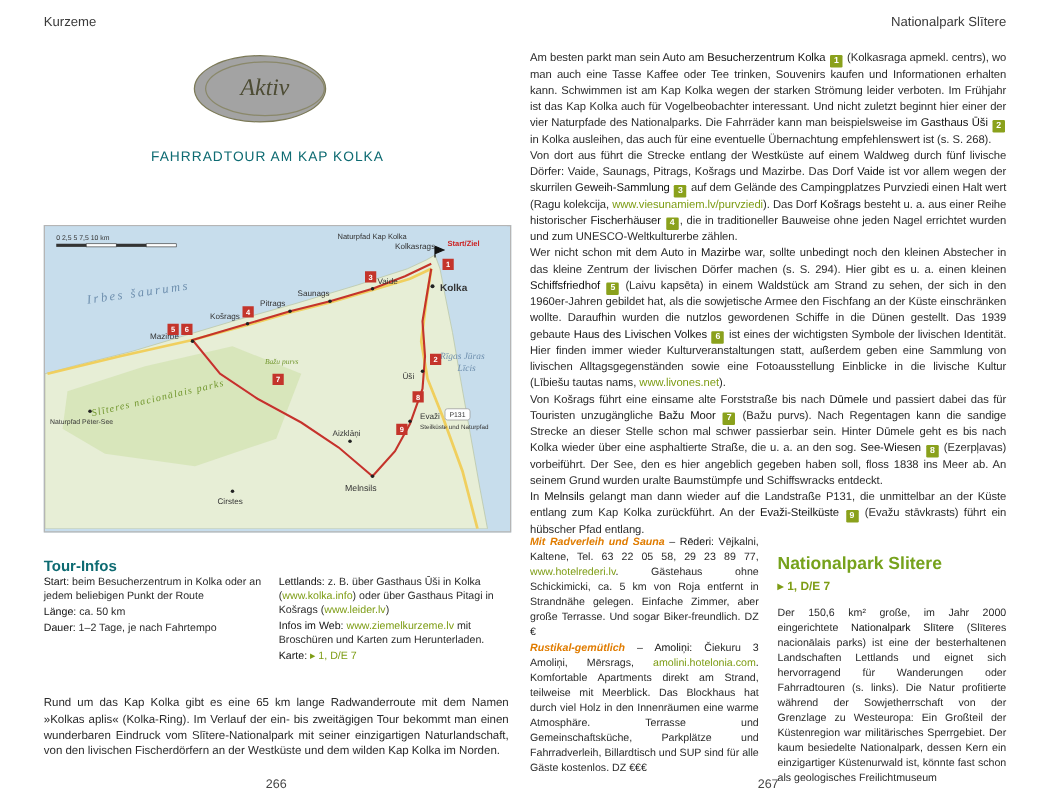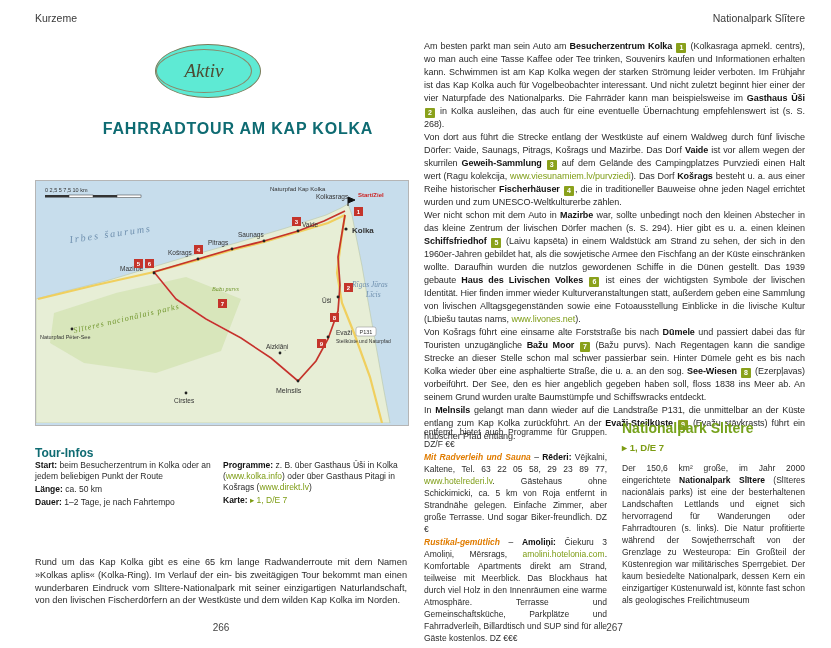--- a/index.html
+++ b/index.html
@@ -6,53 +6,53 @@
   body{
     width:831px;height:648px;position:relative;background:#ffffff;
     font-family:"Liberation Sans", sans-serif;color:#2b2b2b;overflow:hidden;
   }
   .abs{position:absolute;}
   
   .runhead{font-size:10.5px;color:#3a3a3a;text-align:center;}
   
   .badge{
     left:155px;top:44px;width:104px;height:52px;border:1.5px solid #7c7a58;
-    border-radius:50%;background:#5eead4;display:flex;align-items:center;justify-content:flex-start;
+    border-radius:50%;background:#a3a3a3;display:flex;align-items:center;justify-content:flex-end;
   }
   .badge-inner{
     width:94px;height:42px;border:1px solid #8a886a;border-radius:50%;
     display:flex;align-items:center;justify-content:center;
     font-family:"Liberation Serif", serif;font-style:italic;font-size:19px;color:#4d4c34;
   }
   .page-title{
-    left:52px;top:120px;width:372px;text-align:center;
-    font-size:16px;font-weight:bold;letter-spacing:0.8px;color:#0e6b72;
+    left:28px;top:120px;width:372px;text-align:center;
+    font-size:11px;font-weight:normal;letter-spacing:0.8px;color:#0e6b72;
   }
   .map-wrap{left:35px;top:180px;width:372px;height:244px;border:1px solid #b5b5b5;background:#c7ddec;}
   .tourinfos{left:35px;top:446px;width:372px;}
   .ti-h{font-size:12px;font-weight:bold;color:#0e6b72;margin-bottom:0;}
   .ti-cols{display:flex;}
   .ti-col{width:176px;margin-right:12px;}
   .ti-col2{width:184px;margin-right:0;}
   .ti{margin:0 0 2px 0;font-size:8.5px;line-height:11px;text-align:left;}
   .intro{left:35px;top:556px;width:372px;font-size:9.2px;line-height:12.8px;text-align:justify;}
   .pagenum{top:622px;font-size:10px;color:#444;text-align:center;}
   
   .main-text{left:424px;top:40px;width:381px;font-size:9px;line-height:13px;text-align:justify;letter-spacing:-0.05px;}
   .main-text p{margin:0;}
   .col-l{left:424px;top:426px;width:183px;font-size:8.5px;line-height:12px;text-align:justify;}
   .col-l p{margin:0;}
   .col-l p.entry{margin-top:1px;}
-  .col-r{left:622px;top:420px;width:183px;font-size:8.5px;line-height:12px;text-align:justify;}
+  .col-r{left:622px;top:442px;width:183px;font-size:8.5px;line-height:12px;text-align:justify;}
   .sb-h{font-size:14px;font-weight:bold;color:#76a21c;line-height:16px;text-align:left;}
   .sb-ref{margin:6px 0 8px 0;font-size:9.5px;font-weight:bold;color:#7d9c14;text-align:left;}
   .sb-ref .arr{margin-right:3px;}
   .col-r p.body{margin:0;}
   
-  .b{font-weight:bold;color:#111;}
+  .b{font-weight:normal;color:#111;}
   .lnk{color:#7d9c14;}
   .org{color:#e07c00;font-weight:bold;font-style:italic;}
   .mk{
     display:inline-block;width:10px;height:10px;background:#8aa11c;color:#fff;
     font-size:7px;line-height:10px;font-weight:bold;text-align:center;border-radius:1px;
     margin:0 1px;transform:translateY(1px);
   }
   
   .mlab{font-family:"Liberation Sans", sans-serif;fill:#333;}
   .msea{font-family:"Liberation Serif", serif;font-style:italic;fill:#6e8fae;}
@@ -177,42 +177,42 @@
 
 <div class="abs tourinfos">
   <div class="ti-h">Tour-Infos</div>
   <div class="ti-cols">
     <div class="ti-col">
       <p class="ti"><span class="b">Start:</span><span> beim Besucherzentrum in Kolka oder an jedem beliebigen Punkt der Route</span></p>
       <p class="ti"><span class="b">Länge:</span><span> ca. 50 km</span></p>
       <p class="ti"><span class="b">Dauer:</span><span> 1–2 Tage, je nach Fahrtempo</span></p>
     </div>
     <div class="ti-col ti-col2">
-      <p class="ti"><span class="b">Programme:</span><span> z. B. über Gasthaus Ūši in Kolka (</span><span class="lnk">www.kolka.info</span><span>) oder über Gasthaus Pitagi in Košrags (</span><span class="lnk">www.direkt.lv</span><span>)</span></p>
+      <p class="ti"><span class="b">Lettlands:</span><span> z. B. über Gasthaus Ūši in Kolka (</span><span class="lnk">www.kolka.info</span><span>) oder über Gasthaus Pitagi in Košrags (</span><span class="lnk">www.leider.lv</span><span>)</span></p>
+      <p class="ti"><span class="b">Infos im Web:</span><span> </span><span class="lnk">www.ziemelkurzeme.lv</span><span> mit Broschüren und Karten zum Herunterladen.</span></p>
       <p class="ti"><span class="b">Karte:</span><span> </span><span class="lnk">▸ 1, D/E 7</span></p>
     </div>
   </div>
 </div>
 
 <div class="abs intro"><span>Rund um das Kap Kolka gibt es eine 65 km lange Radwanderroute mit dem Namen »Kolkas aplis« (Kolka-Ring). Im Verlauf der ein- bis zweitägigen Tour bekommt man einen wunderbaren Eindruck vom Slītere-Nationalpark mit seiner einzigartigen Naturlandschaft, von den livischen Fischerdörfern an der Westküste und dem wilden Kap Kolka im Norden.</span></div>
 
 <div class="abs pagenum" style="left:35px;width:372px;">266</div>
 
 <div class="abs runhead" style="left:424px;top:12px;width:381px;text-align:right;">Nationalpark Slītere</div>
 
 <div class="abs main-text">
   <p><span>Am besten parkt man sein Auto am </span><span class="b">Besucherzentrum Kolka </span><span class="mk">1</span><span> (Kolkasraga apmekl. centrs), wo man auch eine Tasse Kaffee oder Tee trinken, Souvenirs kaufen und Informationen erhalten kann. Schwimmen ist am Kap Kolka wegen der starken Strömung leider verboten. Im Frühjahr ist das Kap Kolka auch für Vogelbeobachter interessant. Und nicht zuletzt beginnt hier einer der vier Naturpfade des Nationalparks. Die Fahrräder kann man beispielsweise im </span><span class="b">Gasthaus Ūši </span><span class="mk">2</span><span> in Kolka ausleihen, das auch für eine eventuelle Übernachtung empfehlenswert ist (s. S. 268).</span></p>
   <p><span>Von dort aus führt die Strecke entlang der Westküste auf einem Waldweg durch fünf livische Dörfer: Vaide, Saunags, Pitrags, Košrags und Mazirbe. Das Dorf </span><span class="b">Vaide</span><span> ist vor allem wegen der skurrilen </span><span class="b">Geweih-Sammlung </span><span class="mk">3</span><span> auf dem Gelände des Campingplatzes Purvziedi einen Halt wert (Ragu kolekcija, </span><span class="lnk">www.viesunamiem.lv/purvziedi</span><span>). Das Dorf </span><span class="b">Košrags</span><span> besteht u. a. aus einer Reihe historischer </span><span class="b">Fischerhäuser </span><span class="mk">4</span><span>, die in traditioneller Bauweise ohne jeden Nagel errichtet wurden und zum UNESCO-Weltkulturerbe zählen.</span></p>
   <p><span>Wer nicht schon mit dem Auto in </span><span class="b">Mazirbe</span><span> war, sollte unbedingt noch den kleinen Abstecher in das kleine Zentrum der livischen Dörfer machen (s. S. 294). Hier gibt es u. a. einen kleinen </span><span class="b">Schiffsfriedhof </span><span class="mk">5</span><span> (Laivu kapsēta) in einem Waldstück am Strand zu sehen, der sich in den 1960er-Jahren gebildet hat, als die sowjetische Armee den Fischfang an der Küste einschränken wollte. Daraufhin wurden die nutzlos gewordenen Schiffe in die Dünen gestellt. Das 1939 gebaute </span><span class="b">Haus des Livischen Volkes </span><span class="mk">6</span><span> ist eines der wichtigsten Symbole der livischen Identität. Hier finden immer wieder Kulturveranstaltungen statt, außerdem geben eine Sammlung von livischen Alltagsgegenständen sowie eine Fotoausstellung Einblicke in die livische Kultur (Lībiešu tautas nams, </span><span class="lnk">www.livones.net</span><span>).</span></p>
   <p><span>Von Košrags führt eine einsame alte Forststraße bis nach </span><span class="b">Dūmele</span><span> und passiert dabei das für Touristen unzugängliche </span><span class="b">Bažu Moor </span><span class="mk">7</span><span> (Bažu purvs). Nach Regentagen kann die sandige Strecke an dieser Stelle schon mal schwer passierbar sein. Hinter Dūmele geht es bis nach Kolka wieder über eine asphaltierte Straße, die u. a. an den sog. </span><span class="b">See-Wiesen </span><span class="mk">8</span><span> (Ezerpļavas) vorbeiführt. Der See, den es hier angeblich gegeben haben soll, floss 1838 ins Meer ab. An seinem Grund wurden uralte Baumstümpfe und Schiffswracks entdeckt.</span></p>
   <p><span>In </span><span class="b">Melnsils</span><span> gelangt man dann wieder auf die Landstraße P131, die unmittelbar an der Küste entlang zum Kap Kolka zurückführt. An der </span><span class="b">Evaži-Steilküste </span><span class="mk">9</span><span> (Evažu stāvkrasts) führt ein hübscher Pfad entlang.</span></p>
 </div>
 
 <div class="abs col-l">
-  <p><span>entfernt, bietet auch Programme für Gruppen. DZ/F €€</span></p>
   <p class="entry"><span class="org">Mit Radverleih und Sauna</span><span> – </span><span class="b">Rēderi:</span><span> Vējkalni, Kaltene, Tel. 63 22 05 58, 29 23 89 77, </span><span class="lnk">www.hotelrederi.lv</span><span>. Gästehaus ohne Schickimicki, ca. 5 km von Roja entfernt in Strandnähe gelegen. Einfache Zimmer, aber große Terrasse. Und sogar Biker-freundlich. DZ €</span></p>
   <p class="entry"><span class="org">Rustikal-gemütlich</span><span> – </span><span class="b">Amoliņi:</span><span> Čiekuru 3 Amoliņi, Mērsrags, </span><span class="lnk">amolini.hotelonia.com</span><span>. Komfortable Apartments direkt am Strand, teilweise mit Meerblick. Das Blockhaus hat durch viel Holz in den Innenräumen eine warme Atmosphäre. Terrasse und Gemeinschaftsküche, Parkplätze und Fahrradverleih, Billardtisch und SUP sind für alle Gäste kostenlos. DZ €€€</span></p>
 </div>
 
 <div class="abs col-r">
   <div class="sb-h">Nationalpark Slitere</div>
   <div class="sb-ref">
     <span class="arr">▸</span><span>1, D/E 7</span>
   </div>
   <p class="body"><span>Der 150,6 km² große, im Jahr 2000 eingerichtete </span><span class="b">Nationalpark Slītere</span><span> (Slīteres nacionālais parks) ist eine der besterhaltenen Landschaften Lettlands und eignet sich hervorragend für Wanderungen oder Fahrradtouren (s. links). Die Natur profitierte während der Sowjetherrschaft von der Grenzlage zu Westeuropa: Ein Großteil der Küstenregion war militärisches Sperrgebiet. Der kaum besiedelte Nationalpark, dessen Kern ein einzigartiger Küstenurwald ist, könnte fast schon als geologisches Freilichtmuseum</span></p>

